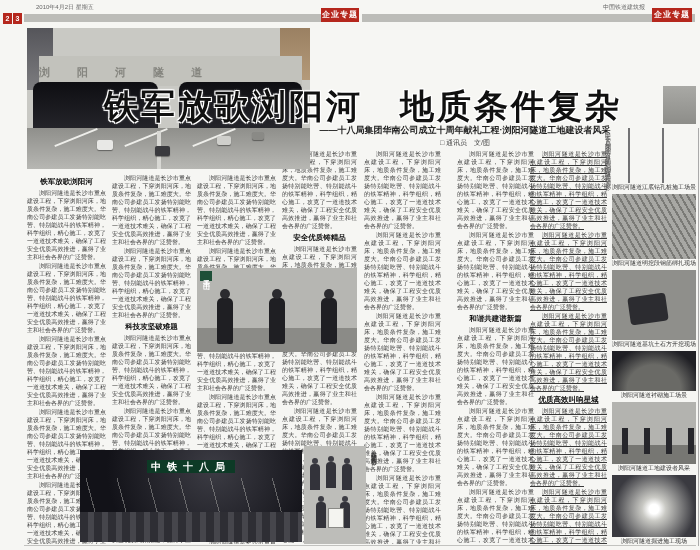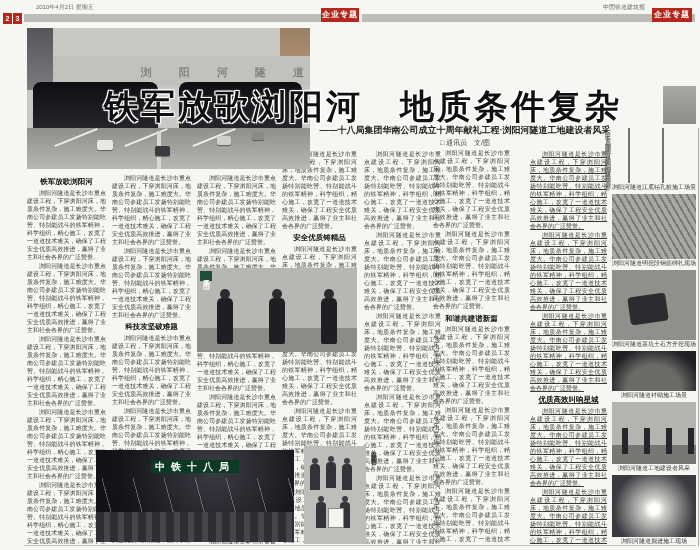--- a/index.html
+++ b/index.html
@@ -29,21 +29,21 @@
             text-shadow:1px 1px 0 #fff,-1px -1px 0 #fff,1px -1px 0 #fff,-1px 1px 0 #fff,0 0 3px #fff;}
   .subhead{left:300px;top:124px;width:330px;text-align:center;font-size:9px;font-weight:bold;color:#222;z-index:6;}
   .byline{left:300px;top:138px;width:330px;text-align:center;font-size:7px;color:#444;z-index:6;}
 
   
   .main-photo{left:27px;top:28px;width:283px;height:141px;background:#c9c9c4;overflow:hidden;z-index:2;}
   .mp-bld-l{left:0;top:0;width:26px;height:62px;background:linear-gradient(#55555a,#7d7d80);}
   .mp-bld-r{right:0;top:0;width:30px;height:52px;background:linear-gradient(#9a8062,#b49a7a);}
   .mp-banner{left:24px;top:10px;width:235px;height:15px;background:rgba(18,18,24,.88);color:#fff;
              font-size:9px;font-weight:bold;text-align:center;line-height:15px;letter-spacing:1px;}
-  .mp-wall{left:26px;top:28px;width:263px;height:30px;background:#c2c2bc;text-align:right;}
+  .mp-wall{left:12px;top:28px;width:263px;height:30px;background:#c2c2bc;text-align:left;}
   .mp-portal-text{padding-top:9px;font-size:11px;letter-spacing:12px;color:#85857f;font-weight:bold;}
   .mp-arch{top:54px;height:50px;background:linear-gradient(#0e0e12,#26262c);border-radius:8px 8px 0 0;}
   .arch-l{left:6px;width:125px;} .arch-r{left:152px;width:123px;}
   .mp-road{left:0;top:100px;width:283px;height:41px;background:linear-gradient(#8f8f8b,#b7b7b3);}
   .lane{width:2px;height:46px;background:#eeeeea;transform:rotate(68deg);transform-origin:top left;top:100px;}
   .ln1{left:70px;} .ln2{left:140px;} .ln3{left:208px;}
   .median{left:130px;top:103px;width:4px;height:38px;background:#d8d8d4;}
   .car{border-radius:2px;box-shadow:0 1px 1px rgba(0,0,0,.4);}
   .car1{left:70px;top:112px;width:16px;height:10px;background:#e8e8e6;}
   .car2{left:128px;top:118px;width:15px;height:10px;background:#3a3a3e;}
@@ -51,35 +51,35 @@
   .car4{left:225px;top:104px;width:12px;height:8px;background:#8a8a86;}
 
   
   .news-col{position:absolute;overflow:hidden;font-size:6px;line-height:8px;color:#3a3a3a;
             text-align:justify;z-index:1;}
   .c1{left:27px;top:174px;width:79px;height:370px;}
   .c2{left:112px;top:174px;width:79px;height:370px;}
   .c3{left:197px;top:174px;width:79px;height:370px;}
   .c4{left:282px;top:150px;width:75px;height:394px;}
   .c5{left:364px;top:150px;width:77px;height:394px;}
-  .c6{left:433px;top:150px;width:77px;height:394px;font-family:Liberation Mono, monospace;}
+  .c6{left:457px;top:150px;width:77px;height:394px;}
   .c7{left:530px;top:150px;width:77px;height:394px;text-decoration:underline;}
   .body-p{margin:0 0 1px 0;text-indent:2em;}
   .col-heading{font-size:7.5px;font-weight:bold;color:#101010;text-align:center;margin:4px 0 3px;}
 
   
   .group-photo{left:197px;top:268px;width:160px;height:84px;z-index:3;
                background:linear-gradient(#b6b6b2 0 72%,#8b8b87 72%);overflow:hidden;}
   .figure{position:absolute;bottom:8px;width:16px;height:46px;background:#1f1f23;border-radius:5px 5px 2px 2px;}
   .figure::before{content:"";position:absolute;top:-9px;left:3px;width:10px;height:10px;border-radius:50%;background:#2b2b2f;}
   .fg1{left:20px;} .fg2{left:72px;} .fg3{left:124px;}
   .group-sign{position:absolute;left:3px;top:3px;writing-mode:vertical-rl;font-size:7px;font-weight:bold;
               color:#fff;background:#1e4f38;padding:2px 1px;letter-spacing:2px;}
 
-  .night-photo{left:96px;top:450px;width:198px;height:92px;z-index:3;overflow:hidden;
+  .night-photo{left:80px;top:450px;width:222px;height:92px;z-index:3;overflow:hidden;
                background:radial-gradient(circle at 60% 20%,#3c3c44,#121218 70%);}
   .night-photo::after{content:"";position:absolute;left:0;top:28px;width:100%;height:34px;opacity:.45;
                background:repeating-linear-gradient(75deg,transparent 0 14px,#b9b9b5 14px 15px,transparent 15px 30px);}
   .night-crowd{position:absolute;left:0;bottom:0;width:100%;height:30px;
                background:repeating-linear-gradient(90deg,#2e2e34 0 8px,#46464c 8px 14px);}
   .night-flag{position:absolute;left:0;top:6px;width:100%;text-align:center;}
   .night-flag span{background:#0d3a26;color:#fff;font-size:10px;font-weight:bold;letter-spacing:6px;padding:1px 4px;}
 
   .award-photo{left:304px;top:446px;width:62px;height:98px;z-index:3;background:#bdbdb9;overflow:hidden;}
   .aw-fig{position:absolute;width:10px;height:26px;background:#33333a;border-radius:4px 4px 0 0;}

